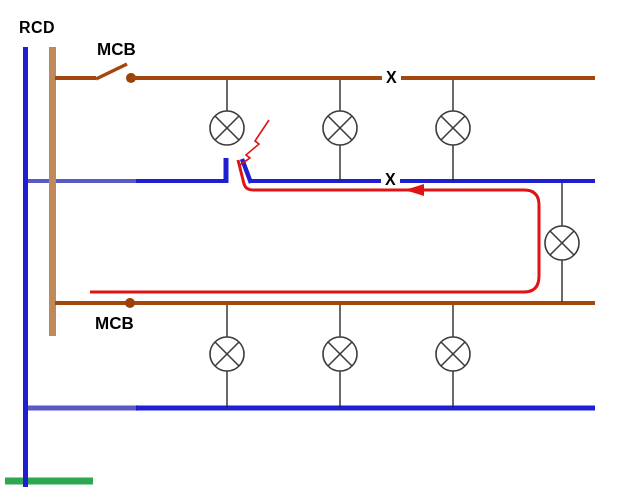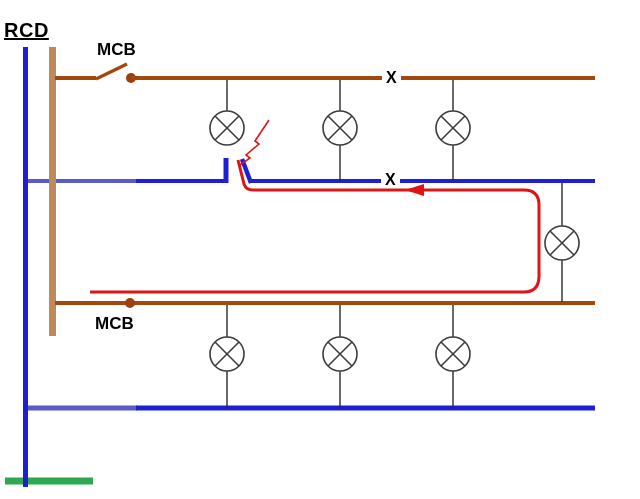--- a/index.html
+++ b/index.html
@@ -23,21 +23,21 @@
     font-family:"Liberation Sans",sans-serif;
   }
   .canvas svg{position:absolute;left:0;top:0;}
   .lbl{
     position:absolute;
     color:var(--label_text);
     font-weight:bold;
     line-height:1;
     white-space:nowrap;
   }
-  .lbl-rcd{left:4px;top:20px;font-size:20px;letter-spacing:0.5px;text-decoration:underline;}
+  .lbl-rcd{left:19px;top:20px;font-size:16px;letter-spacing:0.5px;}
   .lbl-mcb-top{left:97px;top:41px;font-size:17px;}
   .lbl-mcb-bottom{left:95px;top:315px;font-size:17px;}
   .x-mark{
     position:absolute;
     background:#ffffff;
     color:var(--label_text);
     font-weight:bold;
     font-size:16px;
     line-height:15px;
     padding:0 4px;

